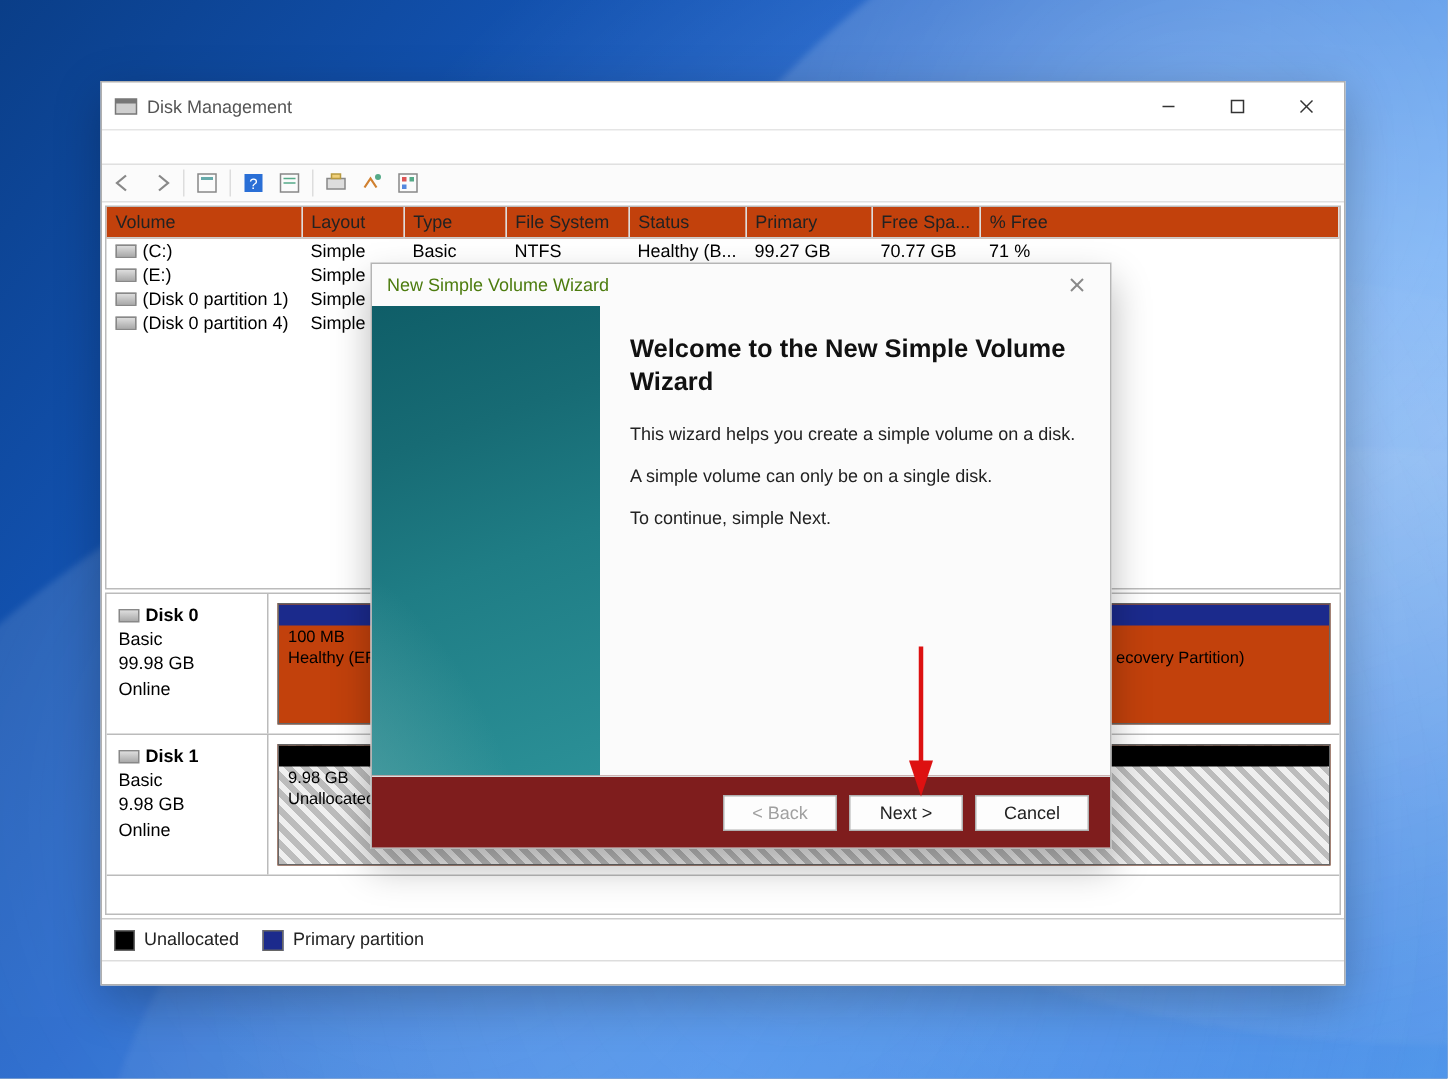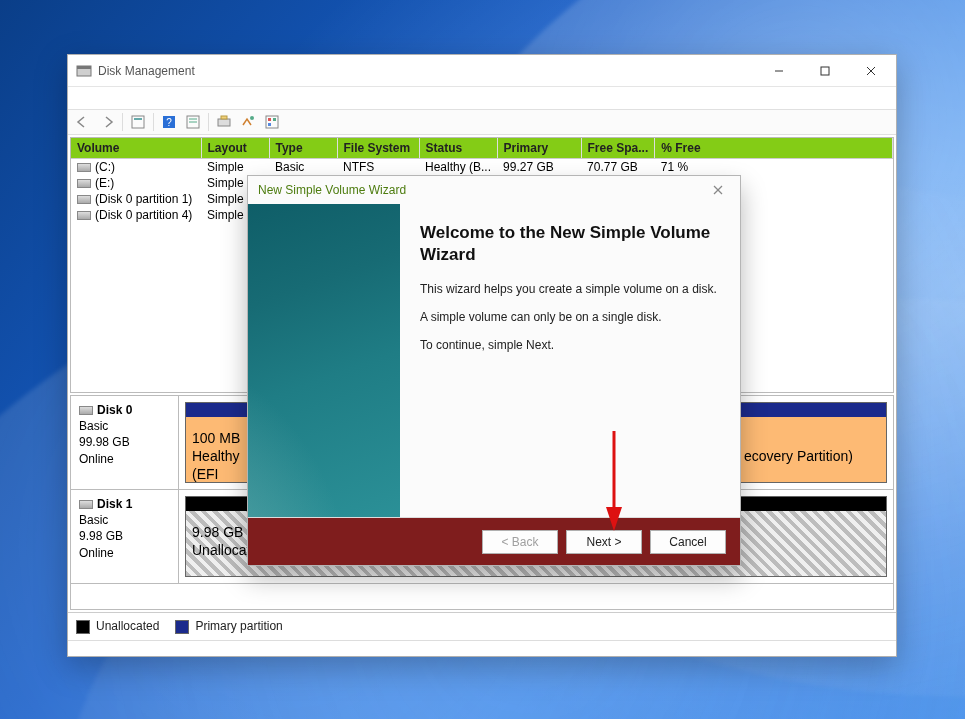--- a/index.html
+++ b/index.html
@@ -124,22 +124,22 @@
     overflow: hidden;
     background:#fff;
   }
   table.volumes {
     width: 100%;
     border-collapse: collapse;
     font-size: 12px;
   }
   table.volumes thead th {
     text-align: left;
-    font-weight: 700;
-    background: #84cc16;
+    font-weight: 400;
+    background: #c2410c;
     border-right: 1px solid #ddd;
     border-bottom: 1px solid #ccc;
     padding: 3px 6px;
     color:#222;
     white-space: nowrap;
   }
   table.volumes tbody td {
     padding: 1px 6px;
     white-space: nowrap;
   }
@@ -179,24 +179,24 @@
   }
   .disk-map {
     flex:1;
     padding: 6px;
     display:flex;
     gap:2px;
   }
   .part {
     border:1px solid #666;
     position:relative;
-    padding: 26px 6px 6px 6px;
-    font-size:14px;
+    padding: 15px 6px 6px 6px;
+    font-size:11px;
     line-height:1.3;
-    background:#fdba74;
+    background:#c2410c;
     overflow:hidden;
   }
   .part .topbar {
     position:absolute; left:0; top:0; right:0; height:14px;
   }
   .topbar.navy { background:#1b2a8c; }
   .topbar.black { background:#000; }
   .hatched {
     background-image: repeating-linear-gradient(45deg, #bcbcbc 0 4px, #efefef 4px 8px);
   }

